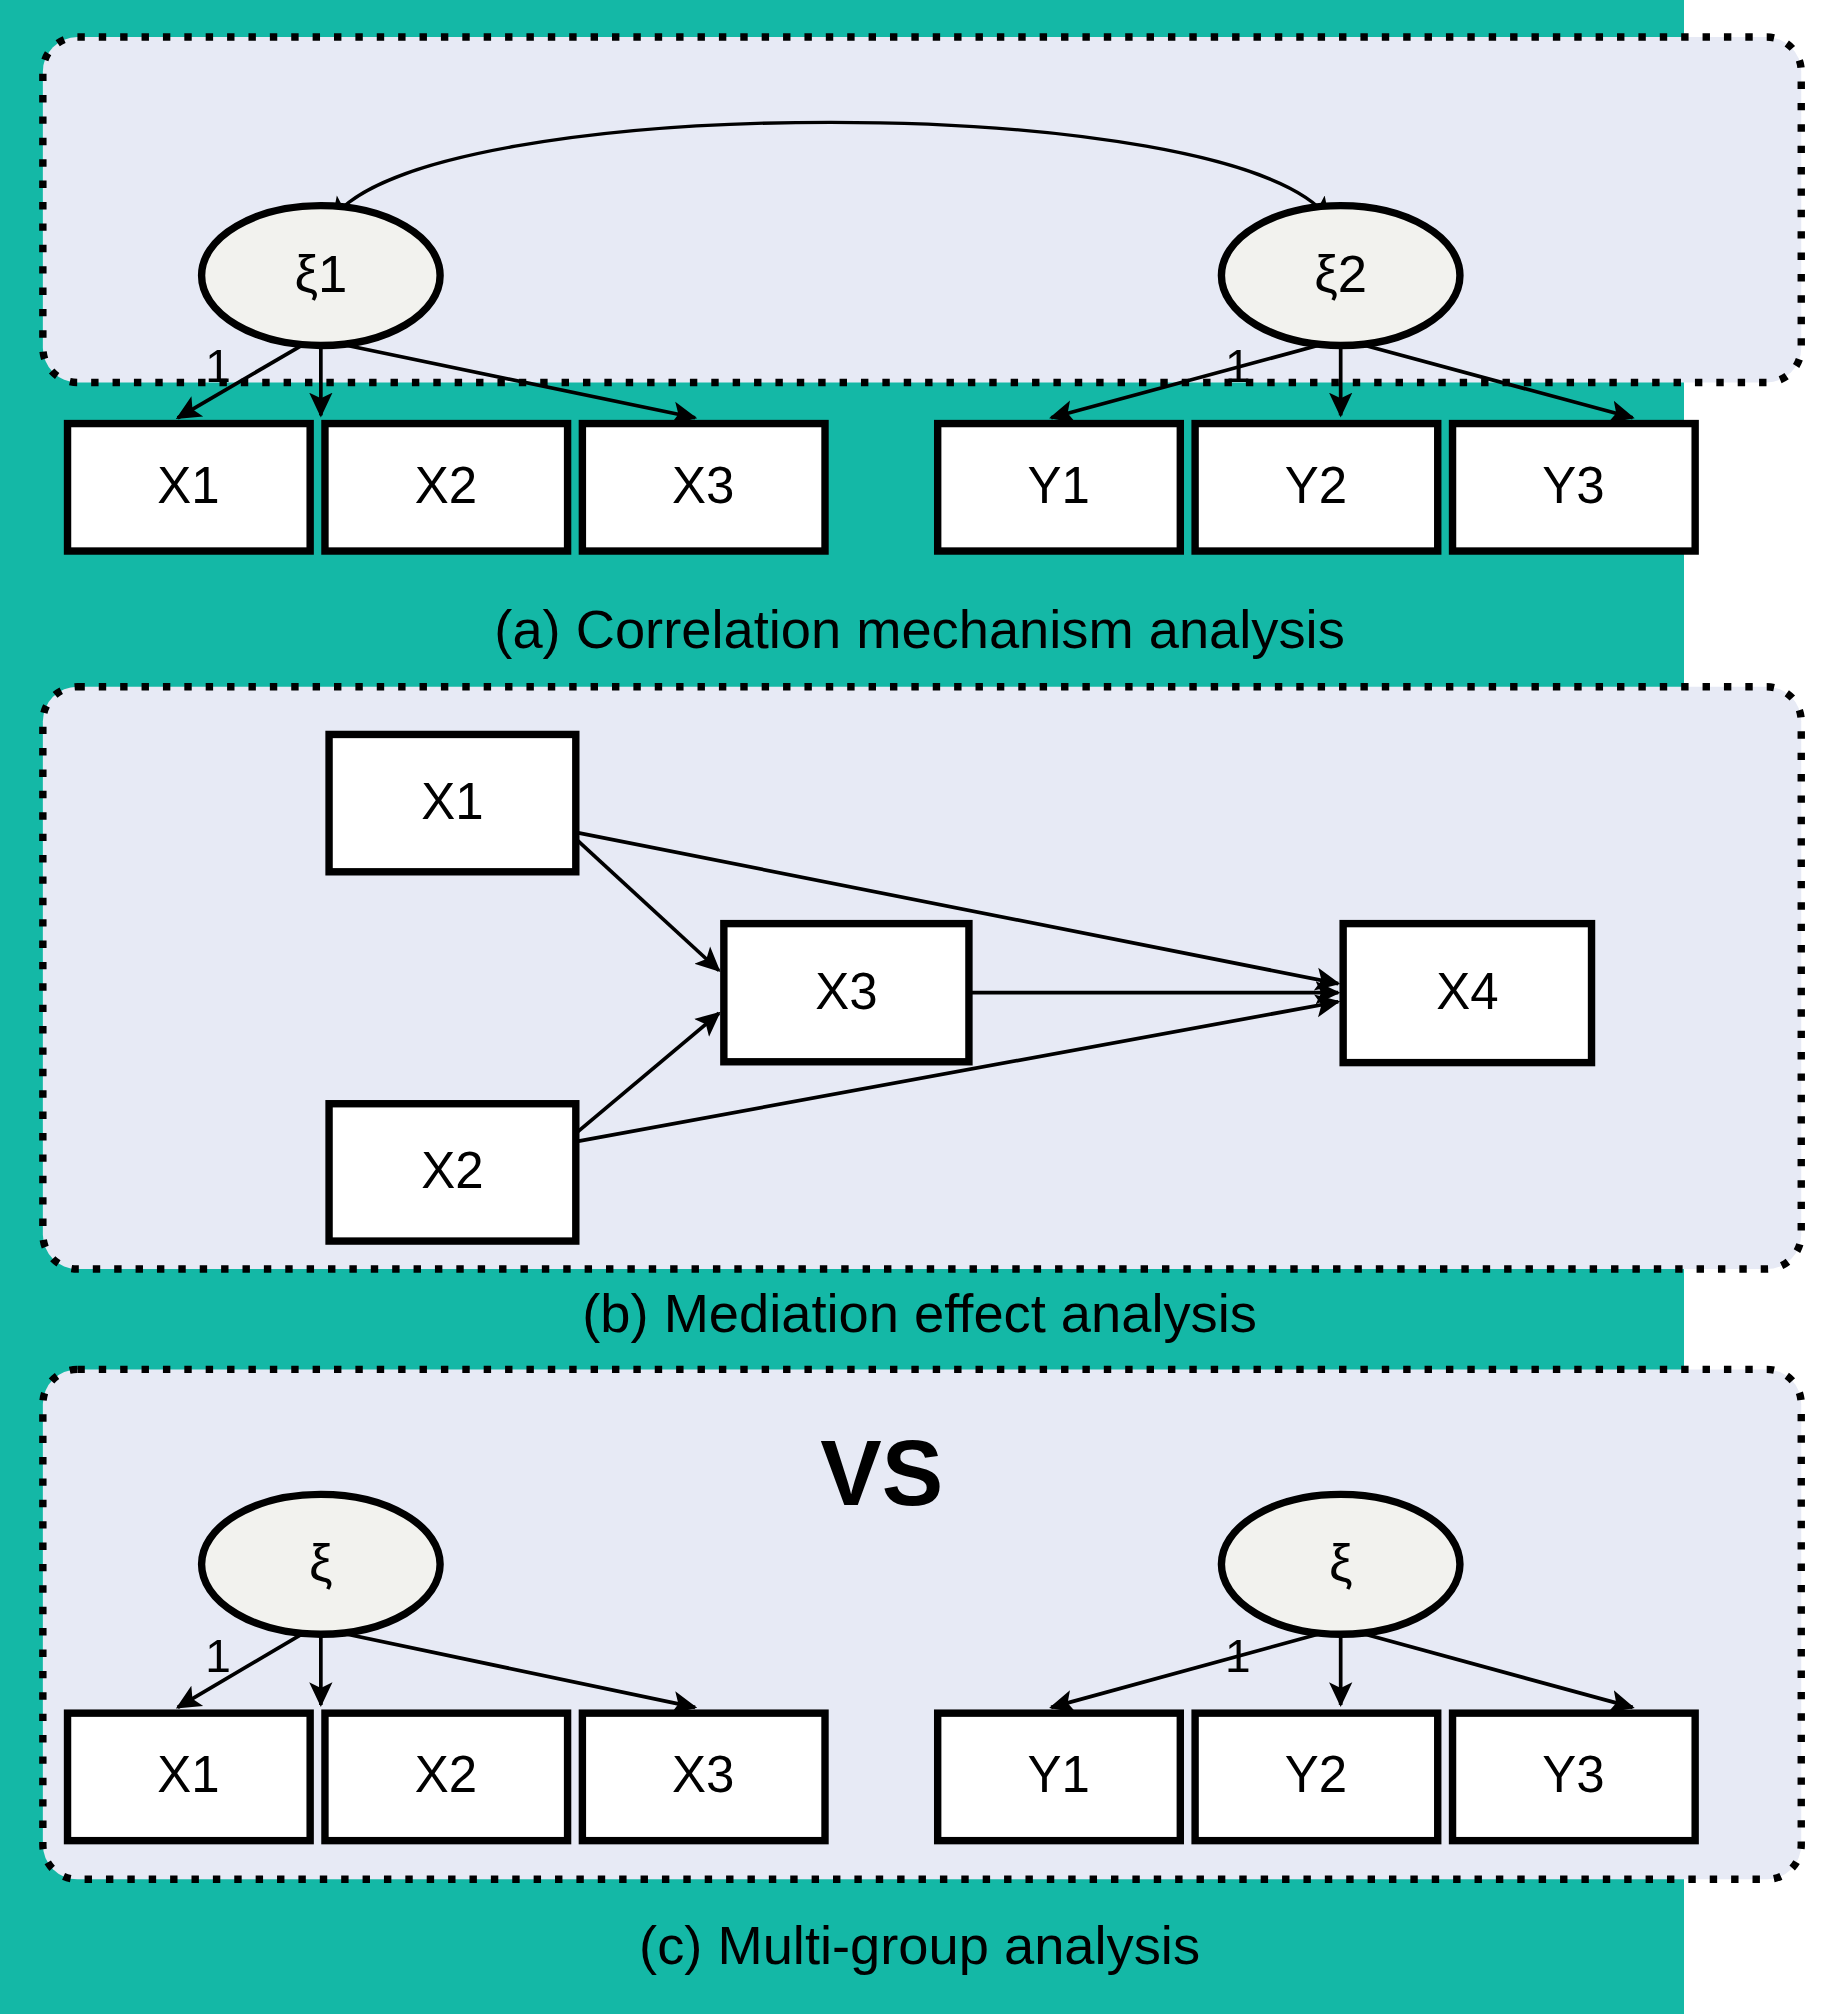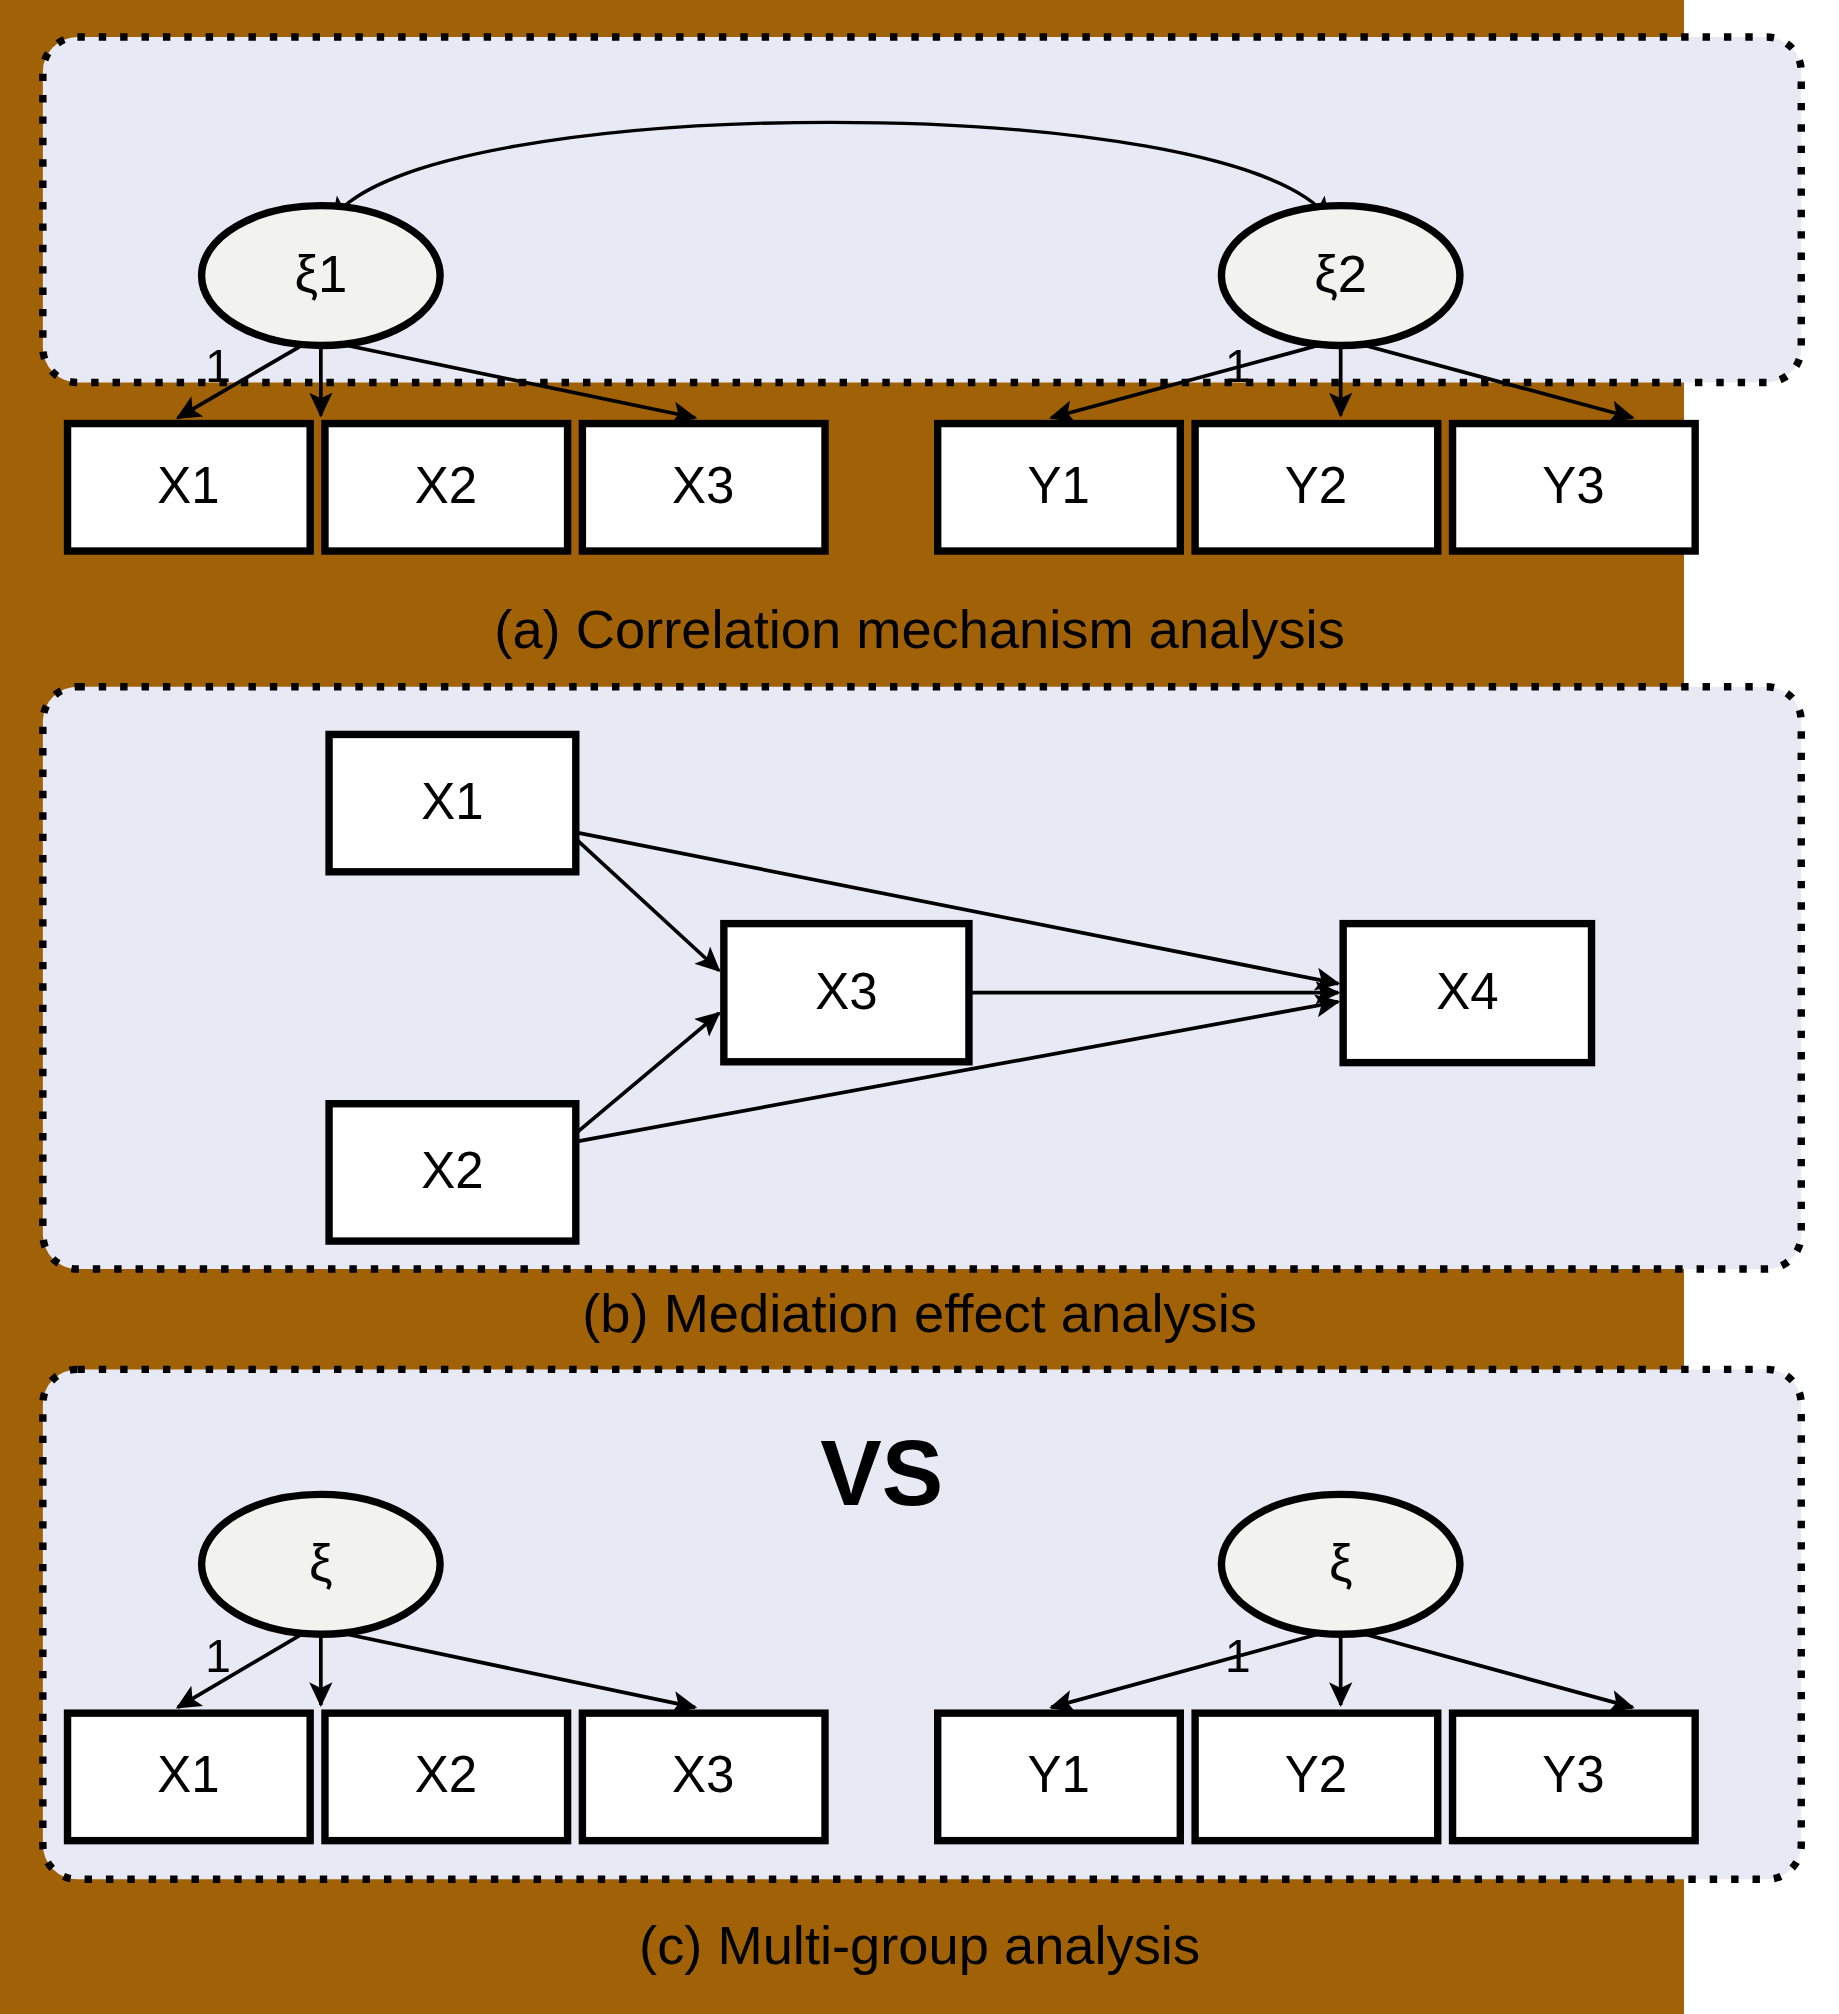--- a/index.html
+++ b/index.html
@@ -1,21 +1,21 @@
 <!DOCTYPE html>
 <html style="font-size:13px"><head>
 <meta charset="utf-8">
 <style>
   html,body{margin:0;padding:0;background:#ffffff;}
   body{
     width:1840px;height:2015px;
     font-family:"Liberation Sans",sans-serif;
     overflow:hidden;
   }
-  #root{position:relative;width:1684px;height:2015px;background:#a16207;}
+  #root{position:relative;width:1684px;height:2015px;background:#14b8a6;}
   svg.fig{position:absolute;left:0;top:0;width:1840px;height:2015px;display:block;}
   text{font-family:"Liberation Sans",sans-serif;}
   .panel-bg{fill:#e7eaf5;}
   .panel-border{fill:none;stroke:#000000;stroke-width:9;stroke-linecap:butt;stroke-dasharray:9 17;}
   .box-rect{fill:#ffffff;stroke:#000000;stroke-width:9;}
   .ell{fill:#f2f2ee;stroke:#000000;stroke-width:9;}
   .edge{fill:none;stroke:#000000;stroke-width:4;}
   .edge-thin{fill:none;stroke:#000000;stroke-width:4.5;}
   .node-label{font-size:62px;fill:#000000;text-anchor:middle;dominant-baseline:middle;}
   .greek-label{font-size:64px;fill:#000000;text-anchor:middle;dominant-baseline:middle;}

